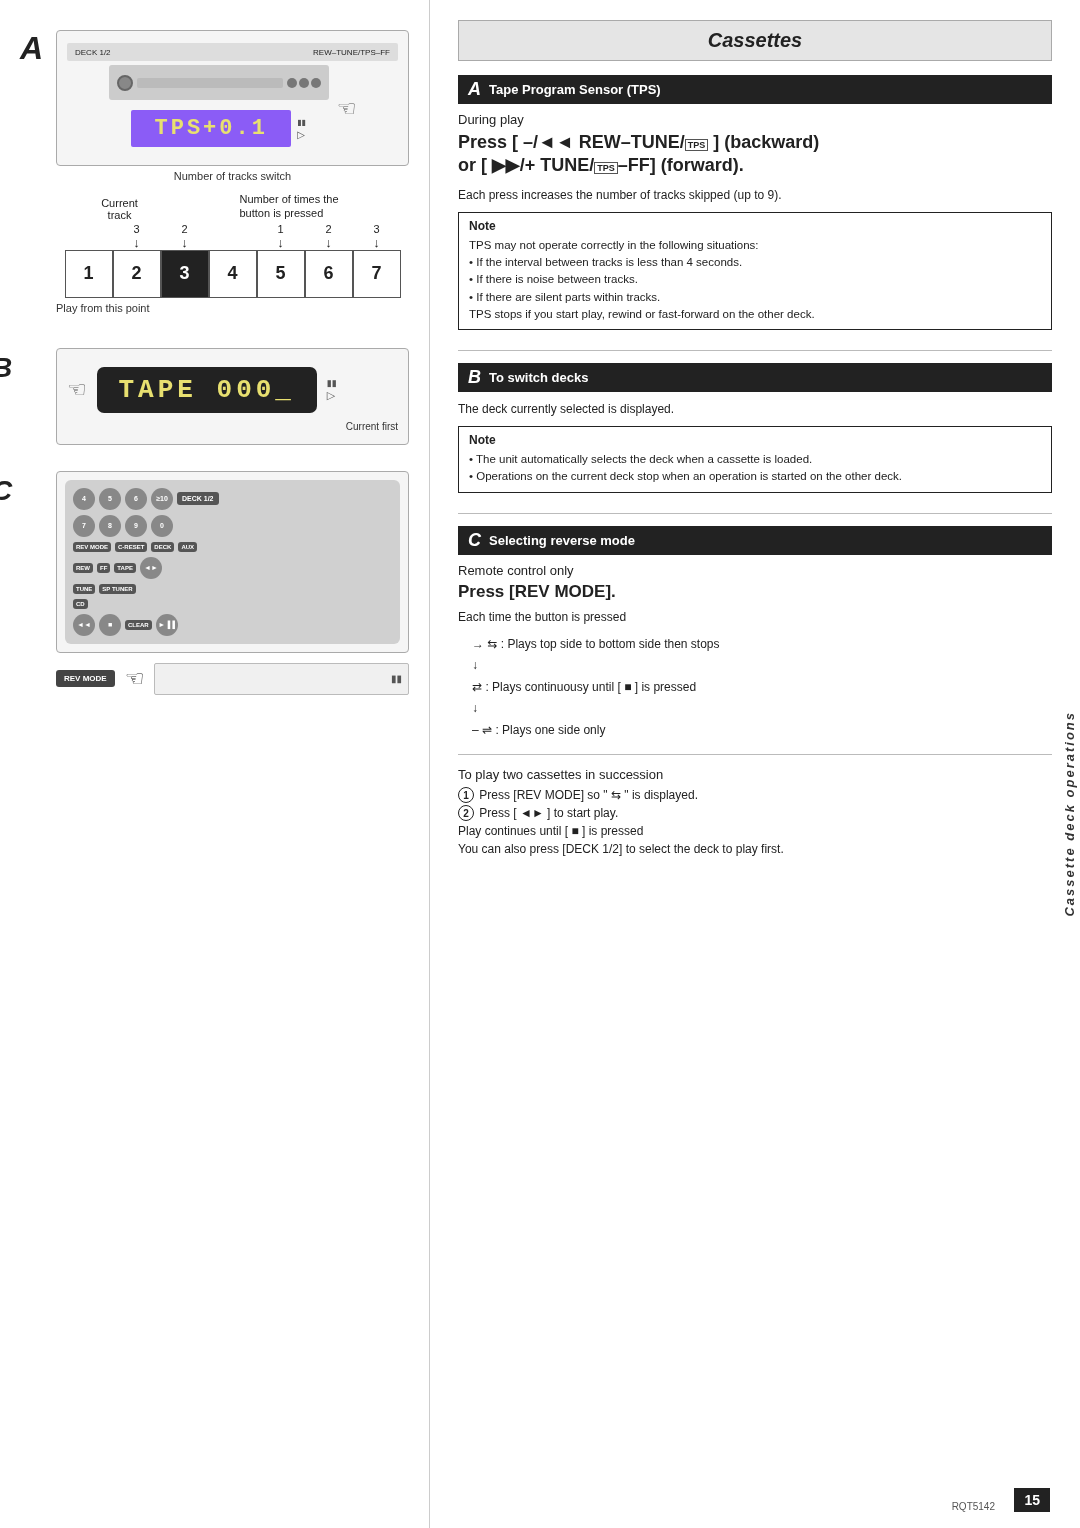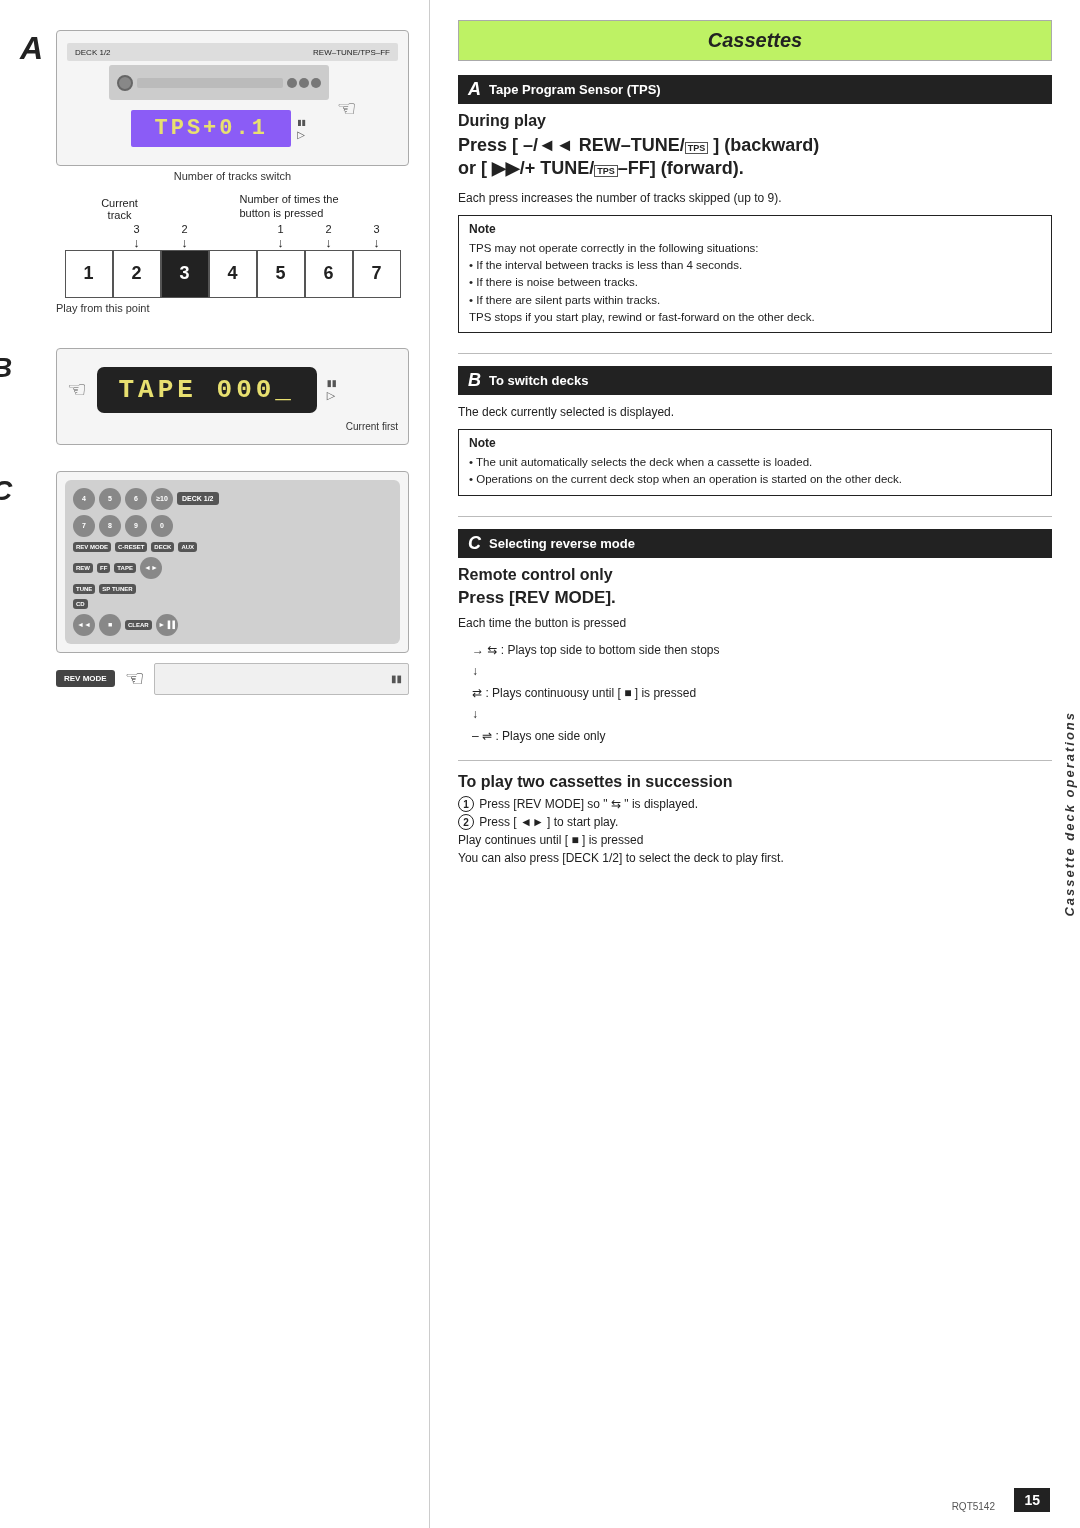--- a/index.html
+++ b/index.html
@@ -117,21 +117,21 @@
     .right-panel {
       flex: 1;
       padding: 20px 28px 20px 28px;
       display: flex;
       flex-direction: column;
       gap: 0;
       position: relative;
     }
 
     .page-title-box {
-      background: #bef264;
+      background: #e5e5e5;
       border: 1px solid #aaa;
       padding: 8px 18px;
       margin-bottom: 14px;
       text-align: center;
     }
     .page-title-text {
       font-size: 20px;
       font-weight: bold;
       font-style: italic;
       color: #222;
@@ -156,22 +156,22 @@
     }
 
     .body-text {
       font-size: 12px;
       line-height: 1.5;
       margin-bottom: 8px;
       color: #222;
     }
 
     .sub-heading {
-      font-size: 16px;
-      font-weight: bold;
+      font-size: 13px;
+      font-weight: normal;
       margin-bottom: 4px;
       margin-top: 4px;
     }
 
     .big-heading {
       font-size: 18px;
       font-weight: bold;
       line-height: 1.3;
       margin-bottom: 8px;
     }

